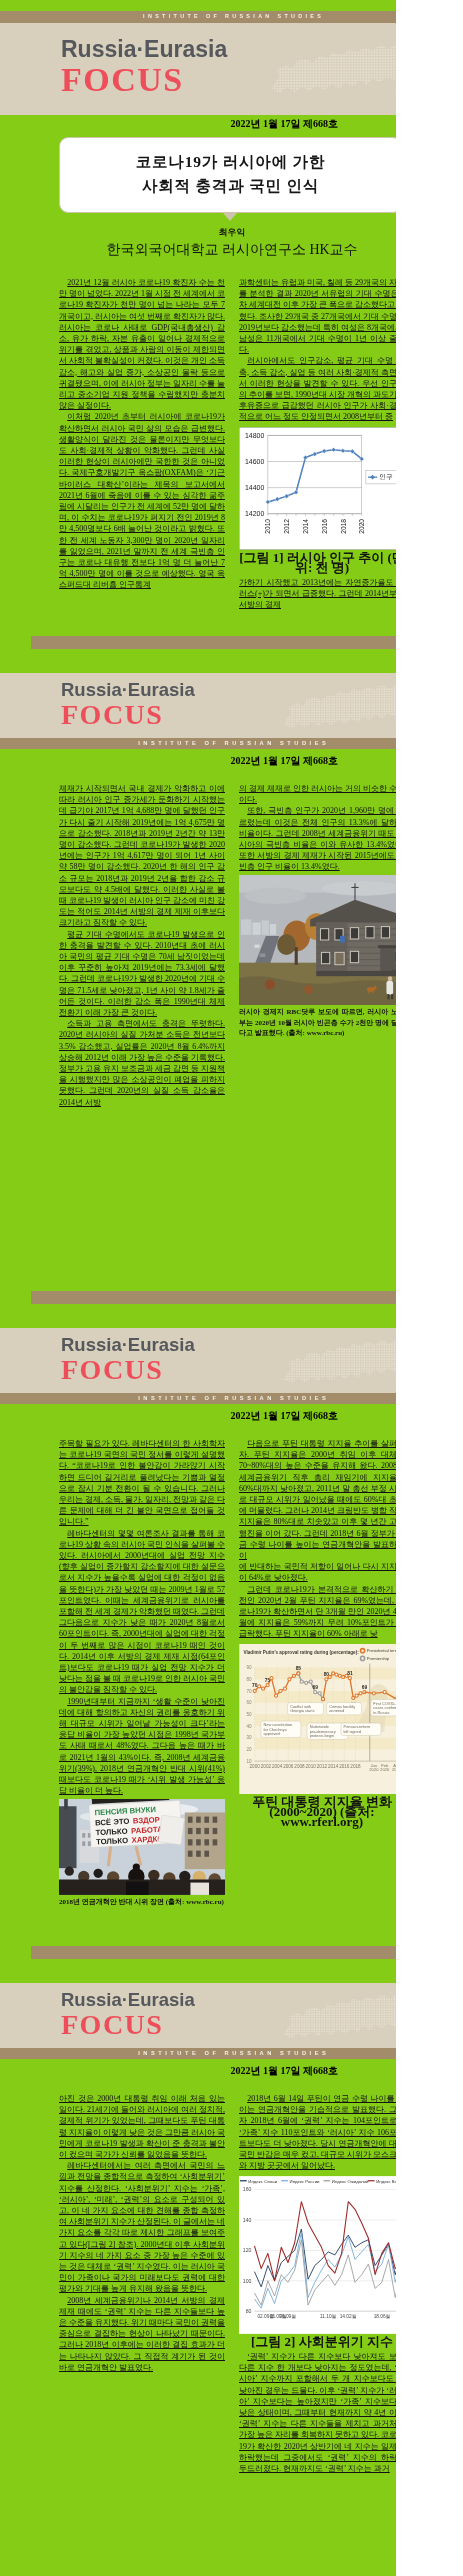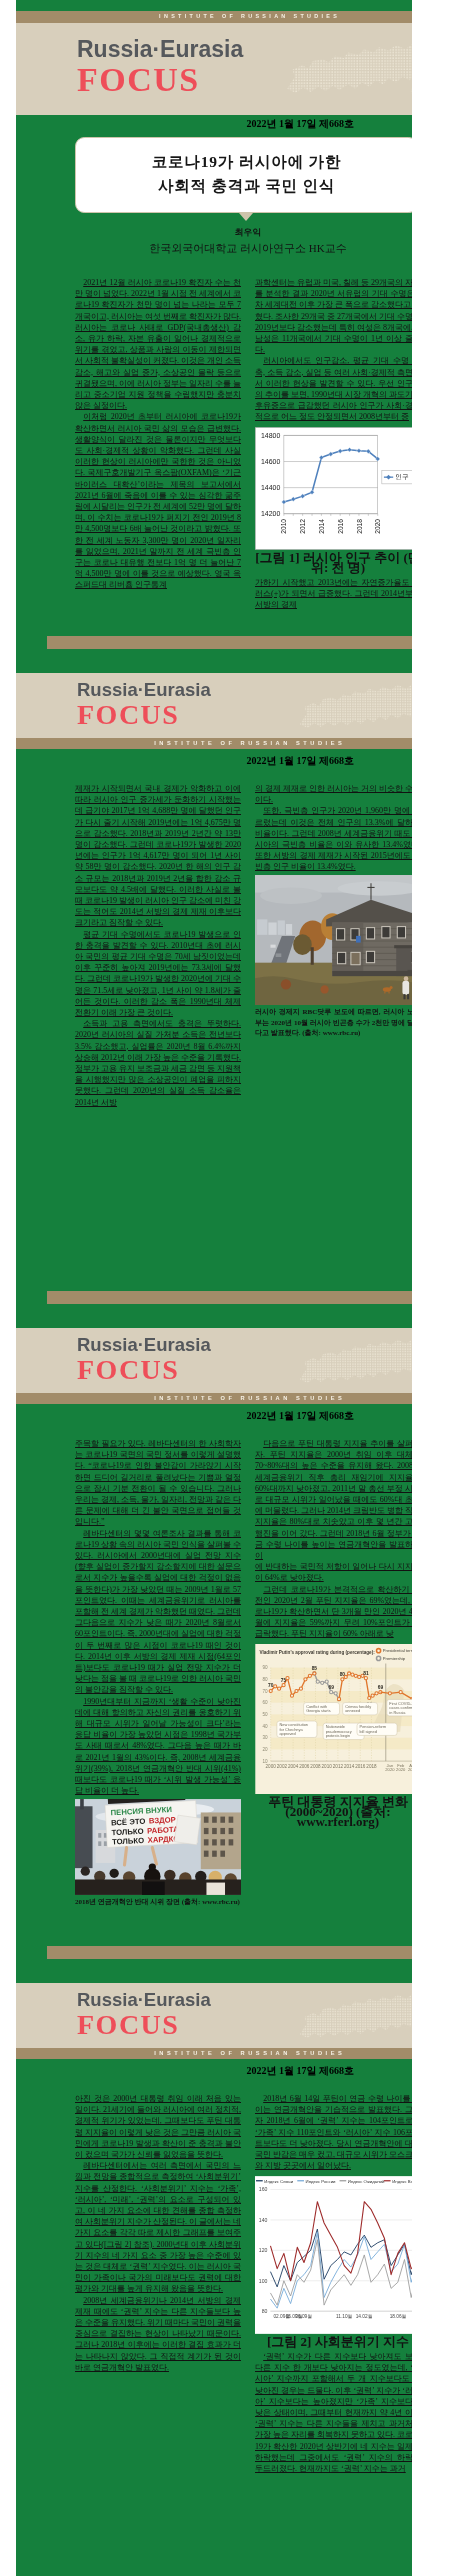--- a/index.html
+++ b/index.html
@@ -1,18 +1,18 @@
 <!DOCTYPE html>
 <html style="font-size:8.2px"><head>
 <meta charset="utf-8">
 <style>
   html,body{margin:0;padding:0;background:#ffffff;}
   #doc{width:464px;margin:0;background:#fff;}
-  .page{position:relative;width:396px;height:655px;background:#15803d;overflow:hidden;
-        font-family:"Liberation Serif",serif;color:#121212;margin-left:16px;}
+  .page{position:relative;width:396px;height:655px;background:#84cc16;overflow:hidden;
+        font-family:"Liberation Serif",serif;color:#121212;}
   
   .strip{position:absolute;left:0;width:464px;height:11.3px;background:#a28c69;color:#f6f1e4;
          font-family:"Liberation Sans",sans-serif;font-weight:bold;text-align:center;
          letter-spacing:.62em;text-indent:.62em;font-size:5.7px;line-height:11.3px;}
   .strip-p1{top:11.3px;font-size:5.4px;}
   .strip-pn{top:83px;}
   .banner{position:absolute;left:0;width:464px;background:#d8cfbc;}
   .banner-p1{top:23px;height:92px;}
   .banner-pn{top:17.5px;height:66px;}
   .brand{position:absolute;left:61px;top:7.2px;}
@@ -29,21 +29,21 @@
   .dateline{position:absolute;right:58px;font-weight:bold;font-size:10px;color:#000;}
   .date-p1{top:117px;} .date-pn{top:99px;}
   
   .titlebox{position:absolute;left:59px;top:137px;width:343px;height:76px;background:#fff;
             border:1px solid #cdc4ab;border-radius:9.3px;text-align:center;padding-top:12.4px;box-sizing:border-box;}
   .titlebox .t{font-size:15.5px;line-height:24px;font-weight:bold;letter-spacing:0.8px;color:#161616;}
   .pointer{position:absolute;left:223px;top:213px;width:0;height:0;
            border-left:7.7px solid transparent;border-right:7.7px solid transparent;border-top:8.8px solid #cdc4ab;}
   .author{position:absolute;left:0;width:464px;text-align:center;}
   .author-name{top:227px;font-size:8.8px;font-weight:bold;}
-  .author-affil{top:241px;font-size:11px;}
+  .author-affil{top:241px;font-size:14px;}
   
   .col{position:absolute;width:166px;overflow:hidden;}
   .col-l{left:59px;} .col-r{left:239px;}
   .cols-1{top:277px;height:343px;} .cols-n{top:128px;height:494px;}
   p.b{font-size:8px;line-height:11.2px;text-align:justify;margin:0;color:#121212;text-decoration:underline;}
   p.ind{text-indent:8.2px;}
   .fig{margin:4.1px 0 1px;}
   .figcap{font-weight:bold;font-size:13px;line-height:9.8px;text-align:center;margin:1.5px 0 4.1px;}
   .photocap{font-weight:bold;font-size:7px;line-height:10.3px;text-align:justify;margin:2.6px 0 5.2px;}
   .photo{display:block;margin:2.1px 0 0;}

